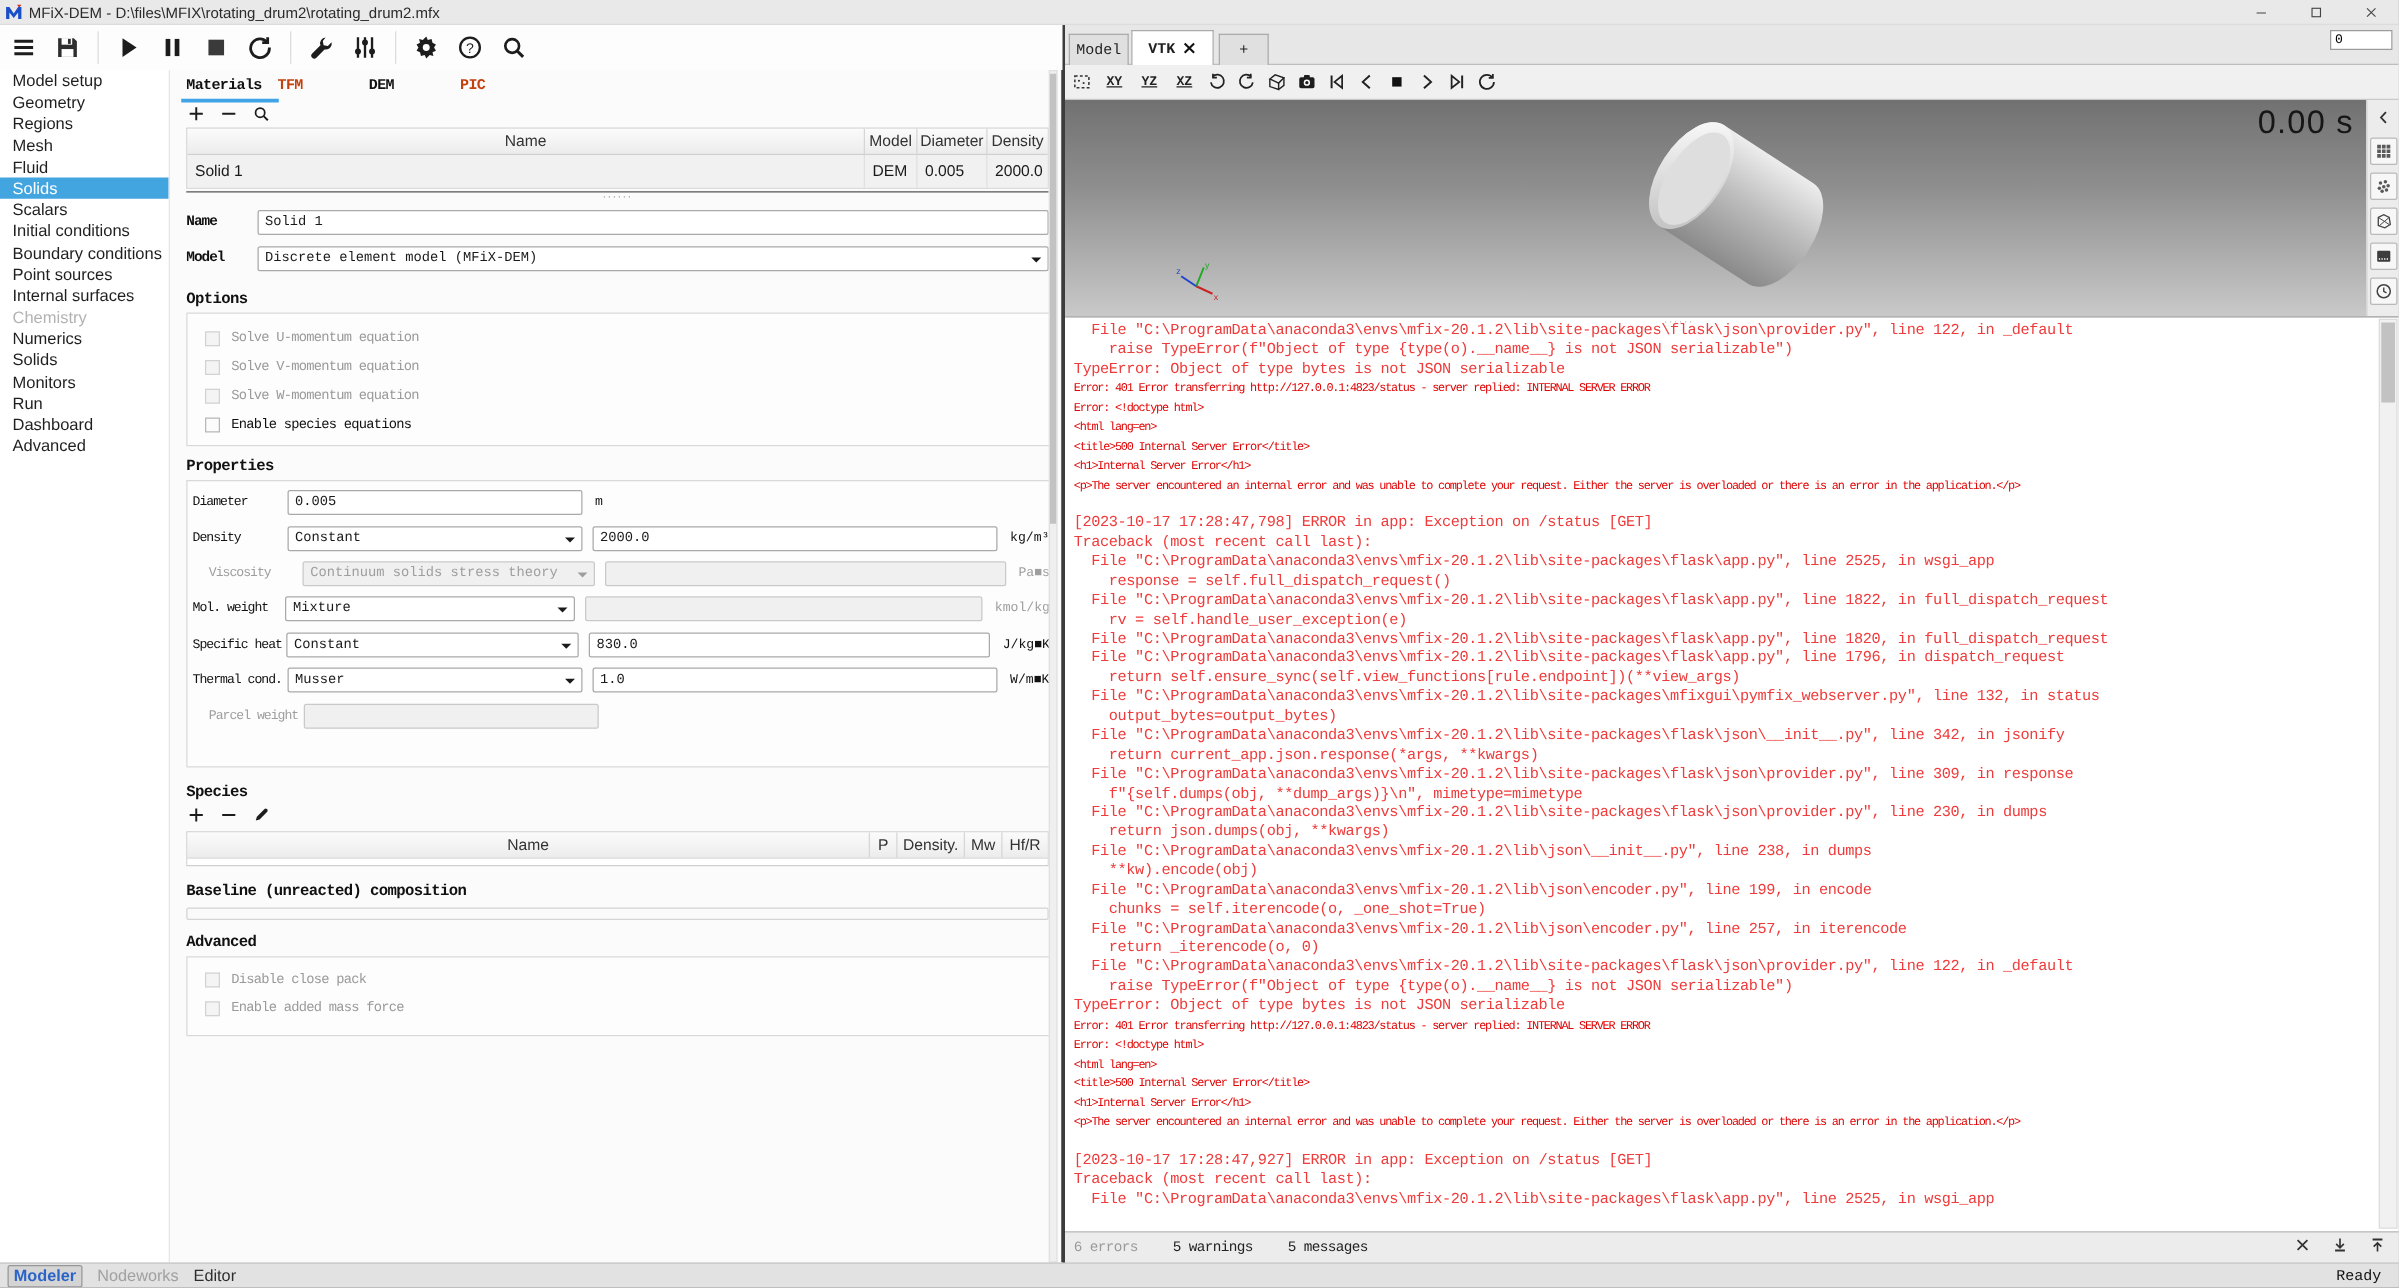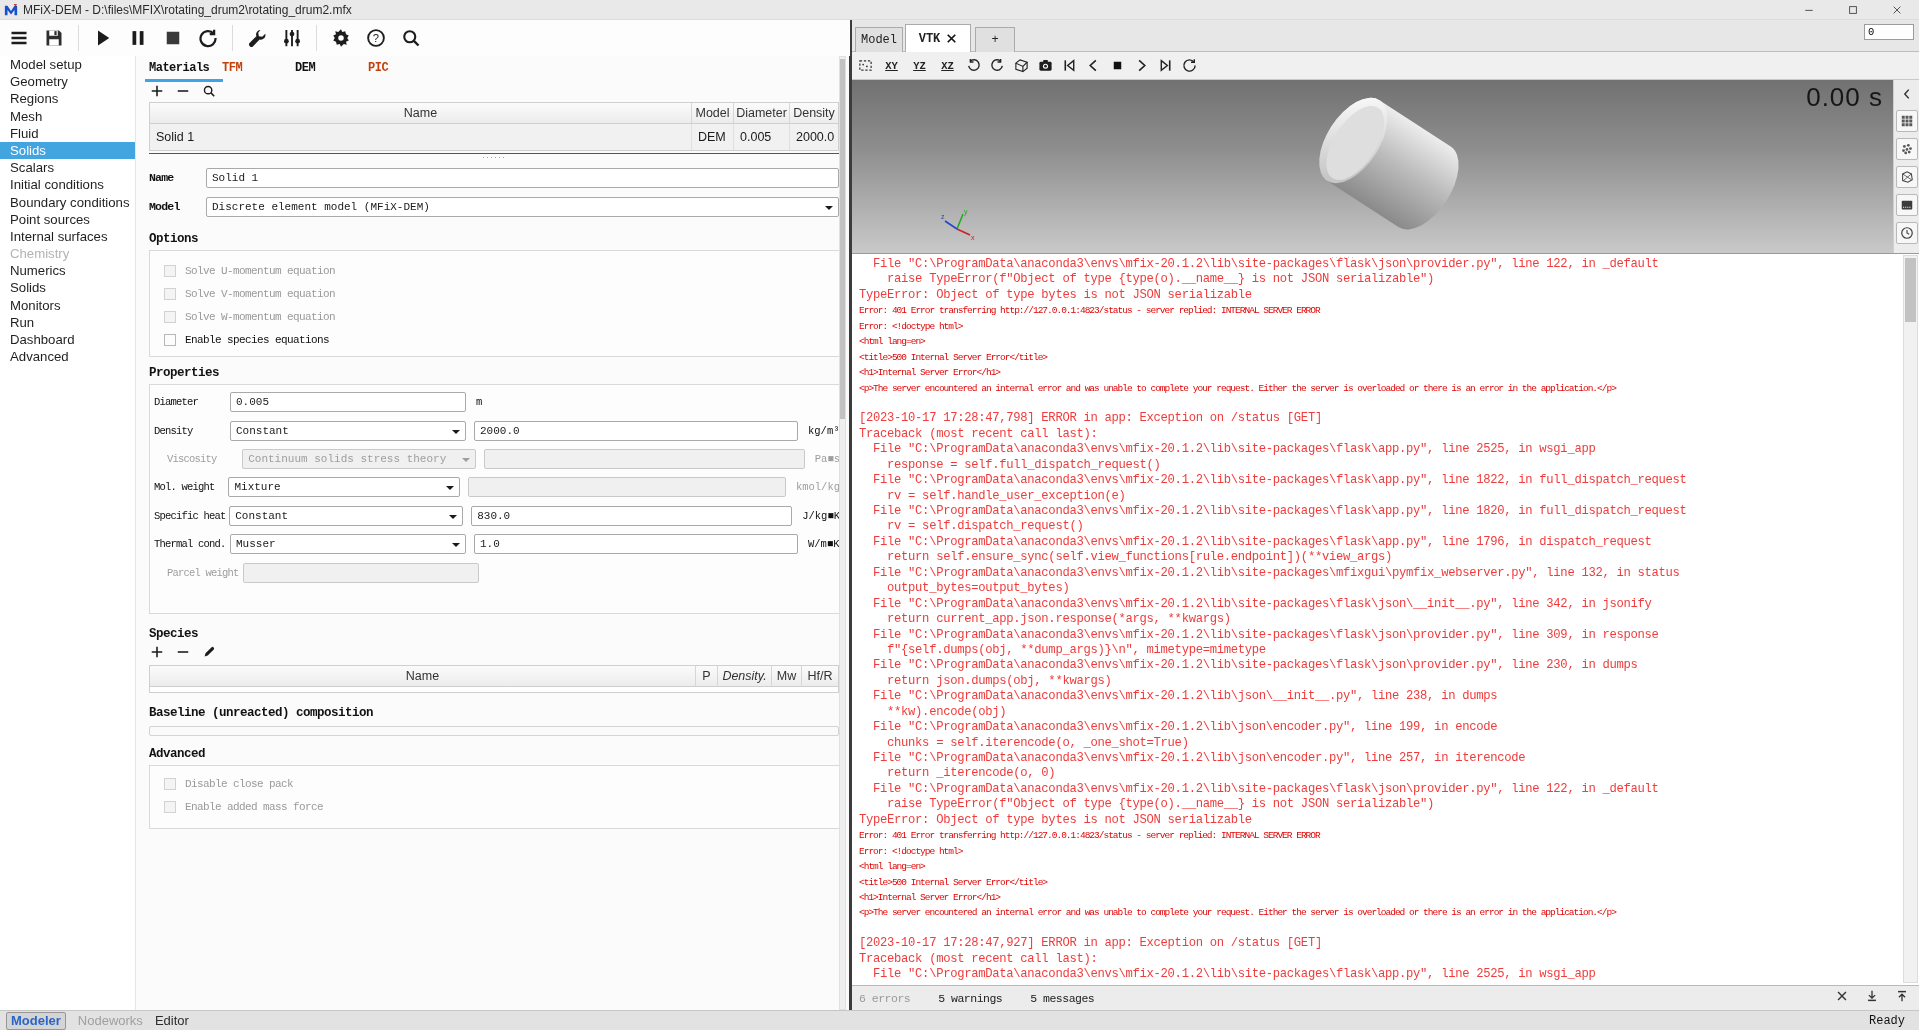--- a/index.html
+++ b/index.html
@@ -72,21 +72,21 @@
   .plabel{width:76px;font-size:10.5px;color:#111;font-family:"Liberation Mono","DejaVu Sans Mono",monospace;letter-spacing:-0.8px;}
   .plabel.dim{color:#9e9e9e;margin-left:13px;}
   .pcombo{width:236px;}
   .pvalue{width:324px;margin-left:8px;}
   .punit{margin-left:10px;font-size:10.5px;color:#111;font-family:"Liberation Mono","DejaVu Sans Mono",monospace;}
   .punit.dim{color:#9e9e9e;}
   .stable{width:690px;border:1px solid #cfcfcf;box-sizing:border-box;background:#fff;margin-top:2px;}
   .shead{display:flex;height:20px;background:linear-gradient(#fbfbfb,#ececec);border-bottom:1px solid #cfcfcf;}
   .shead .c{font-size:12.5px;color:#333;text-align:center;line-height:20px;border-right:1px solid #d6d6d6;box-sizing:border-box;}
   .c.sp{width:22px;}
-  .c.sdn{width:54px;font-style:italic;}
+  .c.sdn{width:54px;}
   .c.smw{width:30px;}
   .c.shf{width:36px;border-right:none !important;}
   .sbody{height:5px;background:#fff;}
   .bstrip{width:690px;height:10px;background:#fafafa;border:1px solid #d4d4d4;box-sizing:border-box;border-radius:2px;}
   
   .rightpanel{position:absolute;left:851px;top:20px;width:1068px;height:990px;background:#ececec;}
   .rdivider{position:absolute;left:-1px;top:0;width:2px;height:990px;background:#3c3c3c;z-index:30;}
   .tabbar{position:absolute;left:0;top:0;width:100%;height:32px;background:#e7e7e7;border-bottom:1px solid #bdbdbd;box-sizing:border-box;}
   .tab{position:absolute;box-sizing:border-box;border:1px solid #ababab;border-bottom:none;background:#e0e0e0;
        font-size:12px;font-family:"Liberation Mono","DejaVu Sans Mono",monospace;color:#222;
@@ -607,21 +607,20 @@
         <div class="ln g">&lt;h1&gt;Internal Server Error&lt;/h1&gt;</div>
         <div class="ln g">&lt;p&gt;The server encountered an internal error and was unable to complete your request. Either the server is overloaded or there is an error in the application.&lt;/p&gt;</div>
         <div class="ln t"> </div>
         <div class="ln t">[2023-10-17 17:28:47,798] ERROR in app: Exception on /status [GET]</div>
         <div class="ln t">Traceback (most recent call last):</div>
         <div class="ln t">  File "C:\ProgramData\anaconda3\envs\mfix-20.1.2\lib\site-packages\flask\app.py", line 2525, in wsgi_app</div>
         <div class="ln t">    response = self.full_dispatch_request()</div>
         <div class="ln t">  File "C:\ProgramData\anaconda3\envs\mfix-20.1.2\lib\site-packages\flask\app.py", line 1822, in full_dispatch_request</div>
         <div class="ln t">    rv = self.handle_user_exception(e)</div>
         <div class="ln t">  File "C:\ProgramData\anaconda3\envs\mfix-20.1.2\lib\site-packages\flask\app.py", line 1820, in full_dispatch_request</div>
-        <div class="ln t">    rv = self.dispatch_request()</div>
         <div class="ln t">  File "C:\ProgramData\anaconda3\envs\mfix-20.1.2\lib\site-packages\flask\app.py", line 1796, in dispatch_request</div>
         <div class="ln t">    return self.ensure_sync(self.view_functions[rule.endpoint])(**view_args)</div>
         <div class="ln t">  File "C:\ProgramData\anaconda3\envs\mfix-20.1.2\lib\site-packages\mfixgui\pymfix_webserver.py", line 132, in status</div>
         <div class="ln t">    output_bytes=output_bytes)</div>
         <div class="ln t">  File "C:\ProgramData\anaconda3\envs\mfix-20.1.2\lib\site-packages\flask\json\__init__.py", line 342, in jsonify</div>
         <div class="ln t">    return current_app.json.response(*args, **kwargs)</div>
         <div class="ln t">  File "C:\ProgramData\anaconda3\envs\mfix-20.1.2\lib\site-packages\flask\json\provider.py", line 309, in response</div>
         <div class="ln t">    f"{self.dumps(obj, **dump_args)}\n", mimetype=mimetype</div>
         <div class="ln t">  File "C:\ProgramData\anaconda3\envs\mfix-20.1.2\lib\site-packages\flask\json\provider.py", line 230, in dumps</div>
         <div class="ln t">    return json.dumps(obj, **kwargs)</div>

